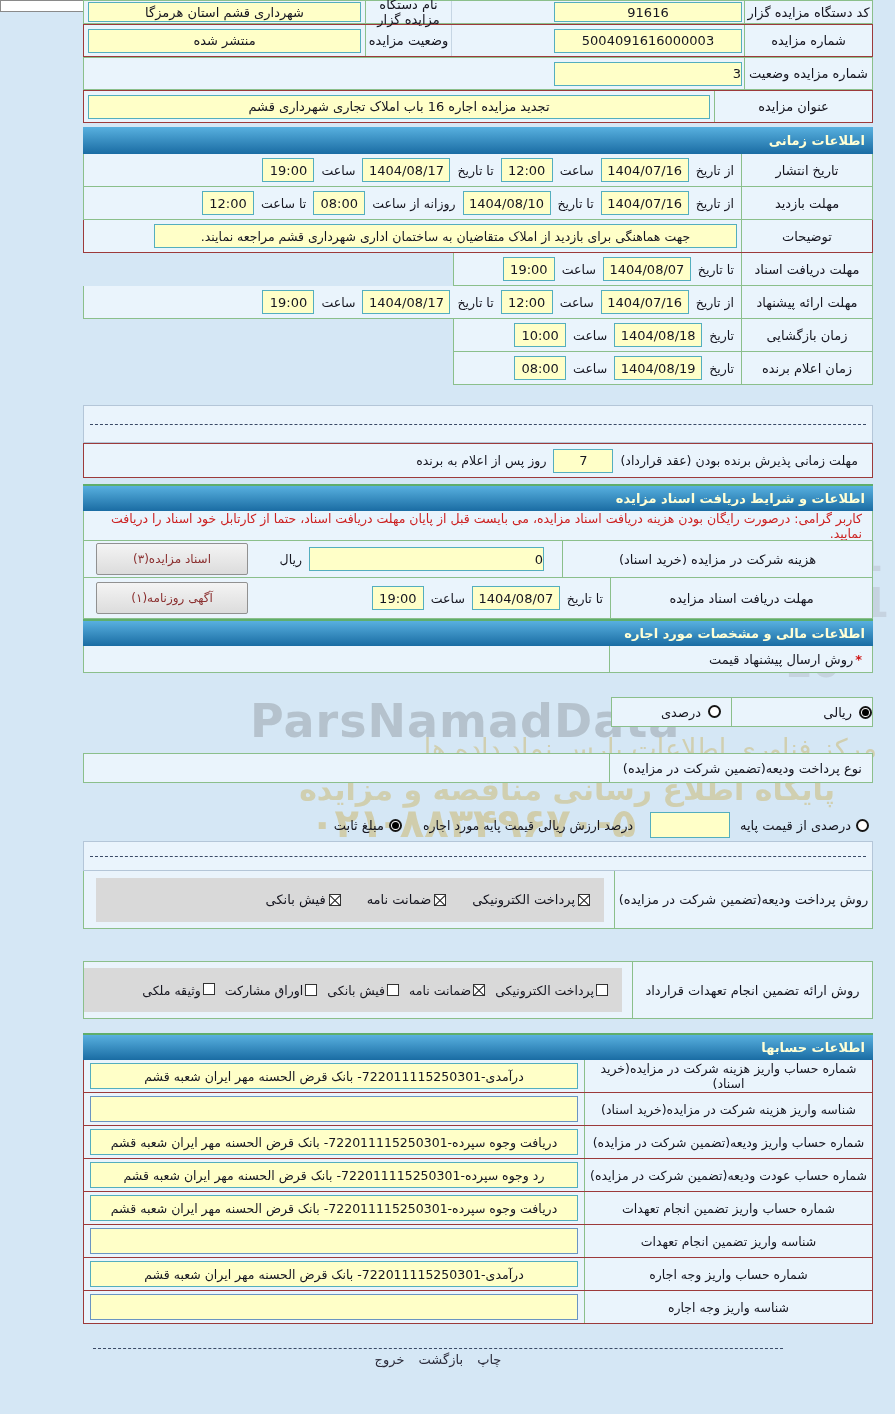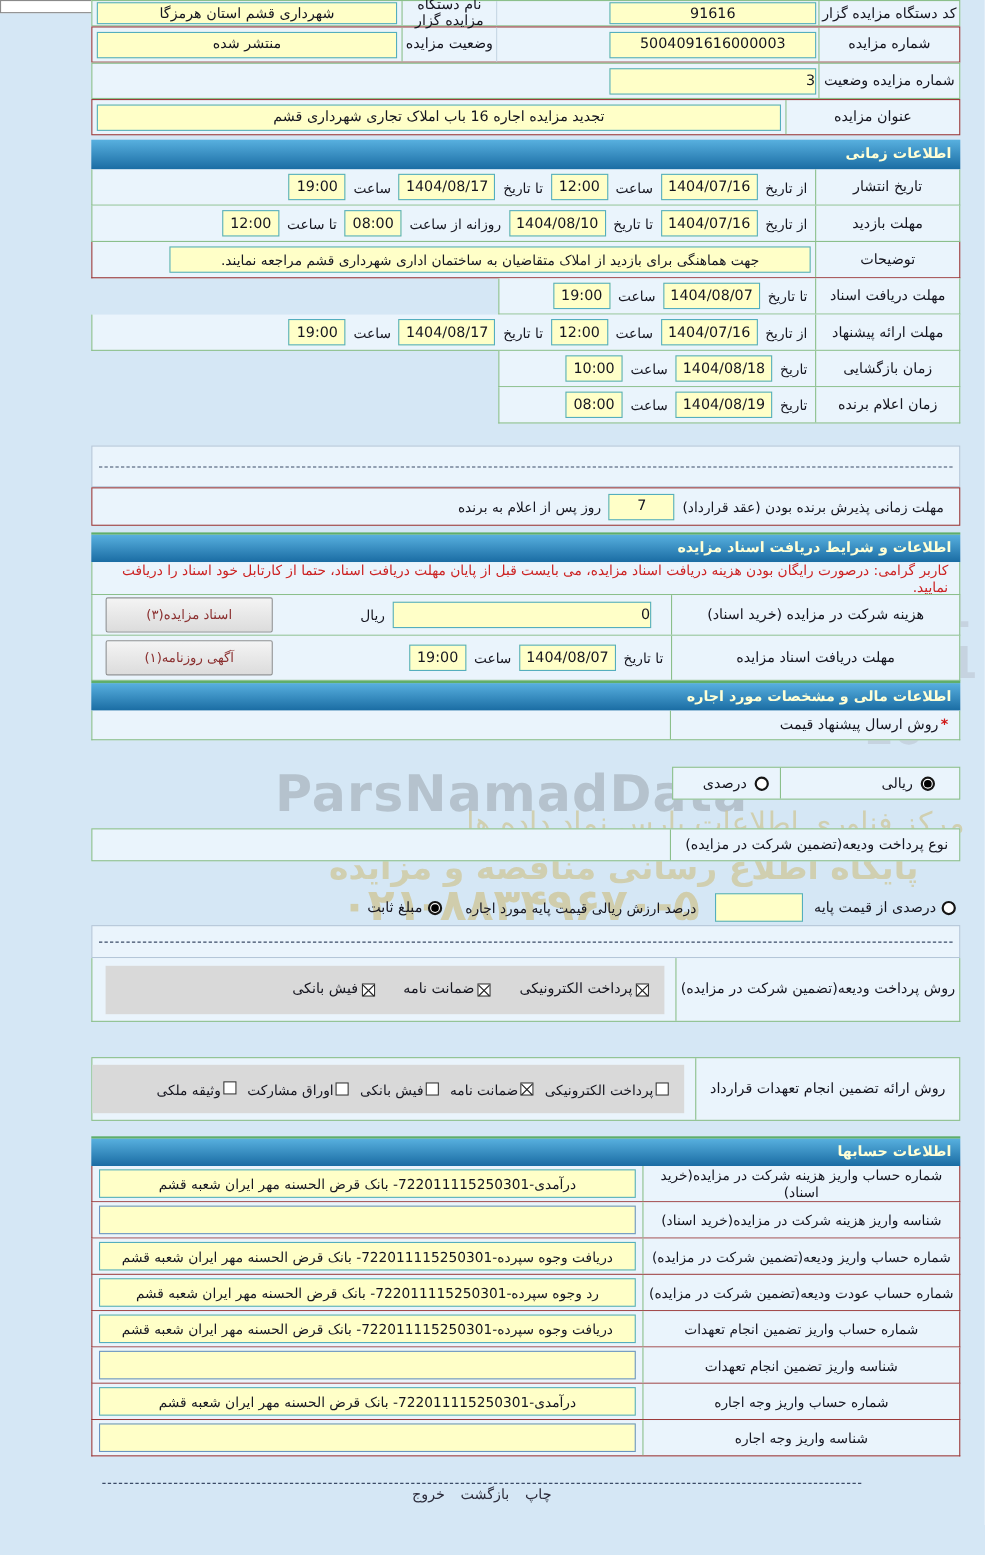--- a/index.html
+++ b/index.html
@@ -182,21 +182,21 @@
       <div class="t-sub" style="padding-right:14px">مهلت زمانی پذیرش برنده بودن (عقد قرارداد)</div>
       <div class="yin" style="width:60px">7</div>
       <div class="t-sub">روز پس از اعلام به برنده</div>
     </div>
 
     <div class="sec-h" style="margin-top:6px">اطلاعات و شرایط دریافت اسناد مزایده</div>
 
     <div class="row b-green warn" style="height:30px;border-top:none">کاربر گرامی: درصورت رایگان بودن هزینه دریافت اسناد مزایده، می بایست قبل از پایان مهلت دریافت اسناد، حتما از کارتابل خود اسناد را دریافت نمایید.</div>
 
     <div class="row b-green" style="height:37px;border-top:none">
-      <div class="lblcell sep-g" style="width:262px">هزینه شرکت در مزایده (خرید اسناد)</div>
+      <div class="lblcell sep-g" style="width:310px">هزینه شرکت در مزایده (خرید اسناد)</div>
       <div class="yin" style="width:235px;margin-right:18px;justify-content:flex-end;padding-left:8px;direction:ltr">0</div>
       <div class="t-sub">ریال</div>
       <div style="flex:1"></div>
       <div class="btn" style="margin-left:12px">اسناد مزایده(۳)</div>
     </div>
 
     <div class="row b-green" style="height:41px;border-top:none">
       <div class="lblcell sep-g" style="width:262px">مهلت دریافت اسناد مزایده</div>
       <div class="t-sub">تا تاریخ</div>
       <div class="yin t-date">1404/08/07</div>
@@ -214,26 +214,26 @@
         <span>روش ارسال پیشنهاد قیمت</span>
       </div>
       <div class="sep-g" style="align-self:stretch"></div>
       <div style="flex:1"></div>
     </div>
 
     <div class="row spacer" style="height:24px;background:transparent"></div>
 
     <div class="row" style="height:30px;background:transparent">
       <div class="row b-green" style="height:30px;width:262px;background:#eaf4fc">
-        <div style="display:flex;align-items:center;gap:4px;width:140px;padding-right:22px">
+        <div style="display:flex;align-items:center;gap:4px;width:140px;padding-right:0">
           <span class="rd on"></span>
           <span class="optlbl">ریالی</span>
         </div>
         <div class="sep-g" style="align-self:stretch"></div>
-        <div style="display:flex;align-items:center;gap:4px;padding-right:10px">
+        <div style="display:flex;gap:4px;padding-right:10px">
           <span class="rd"></span>
           <span class="optlbl">درصدی</span>
         </div>
       </div>
     </div>
 
     <div class="row spacer" style="height:26px;background:transparent"></div>
 
     <div class="row b-green" style="height:30px">
       <div class="lblcell" style="width:262px;justify-content:flex-start;padding-right:10px">نوع پرداخت ودیعه(تضمین شرکت در مزایده)</div>

